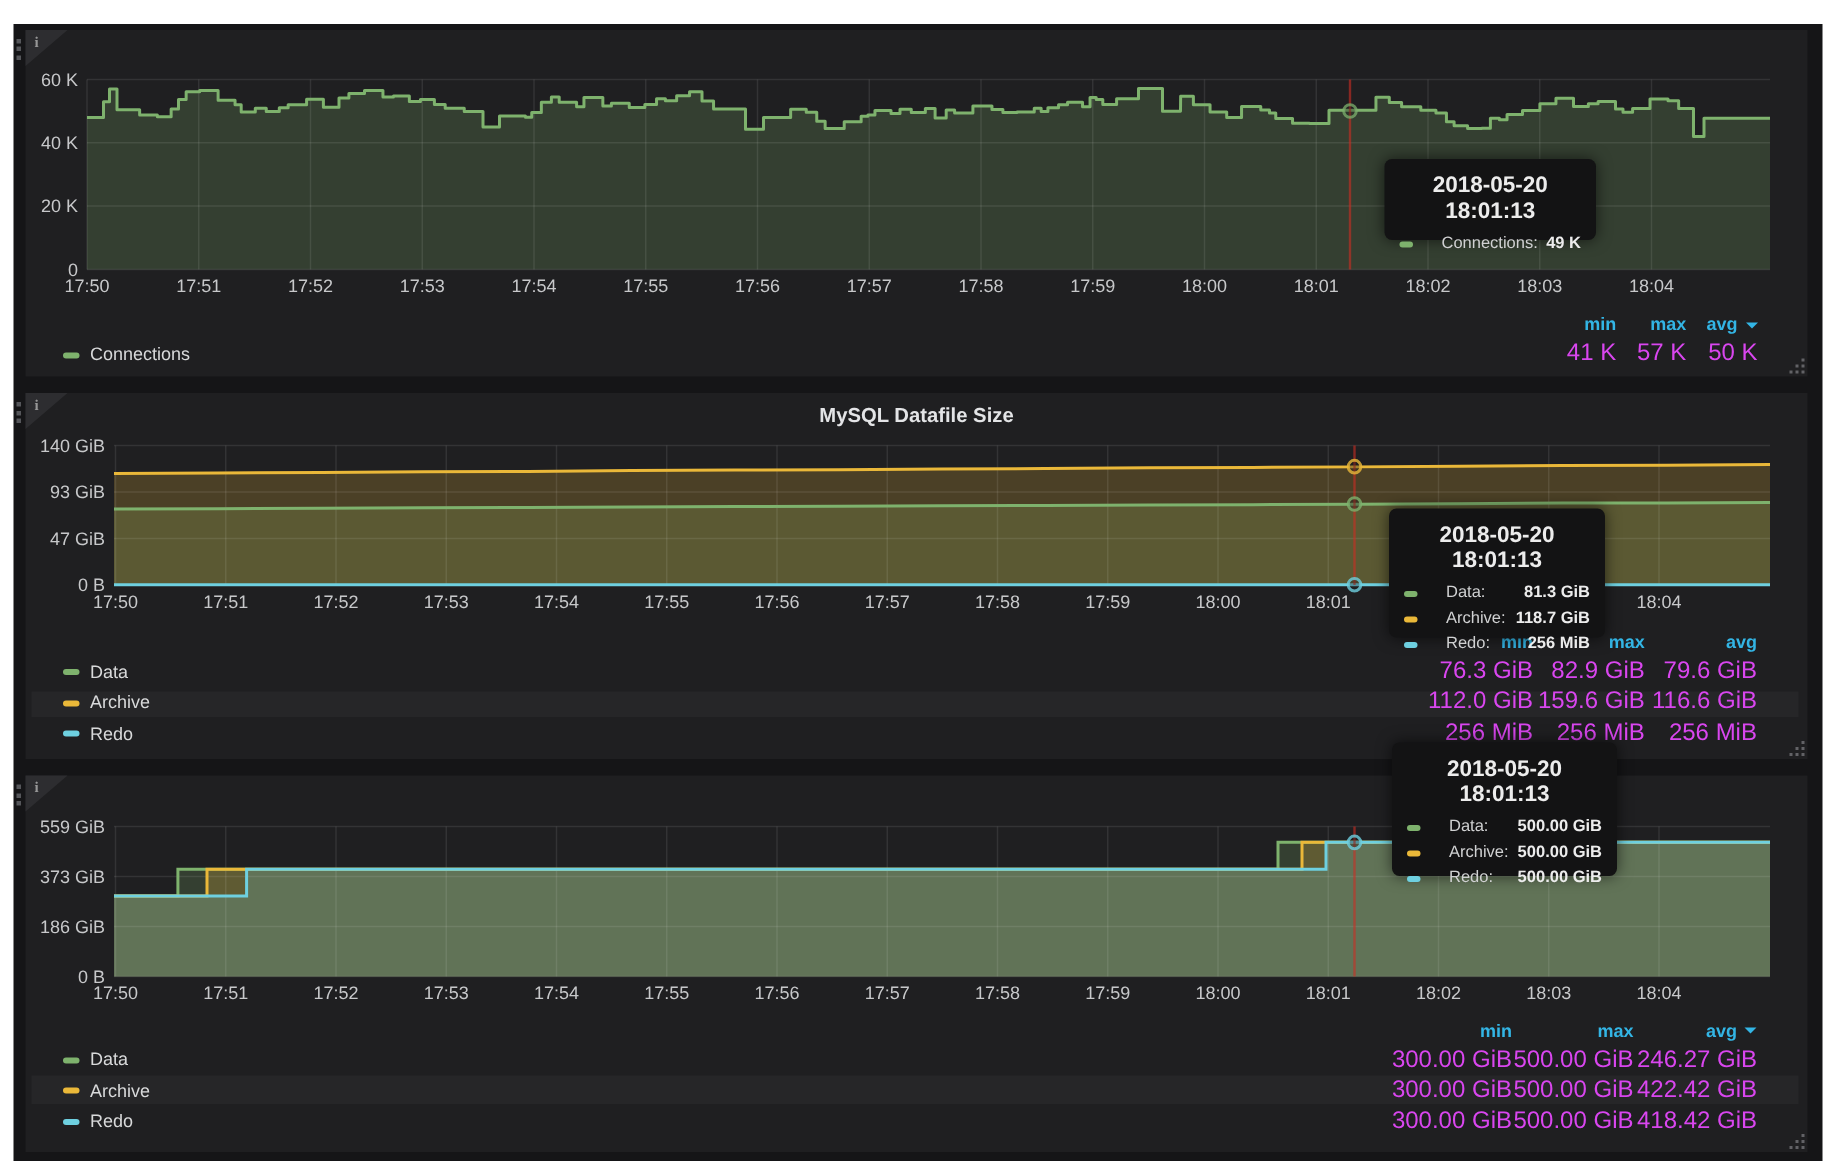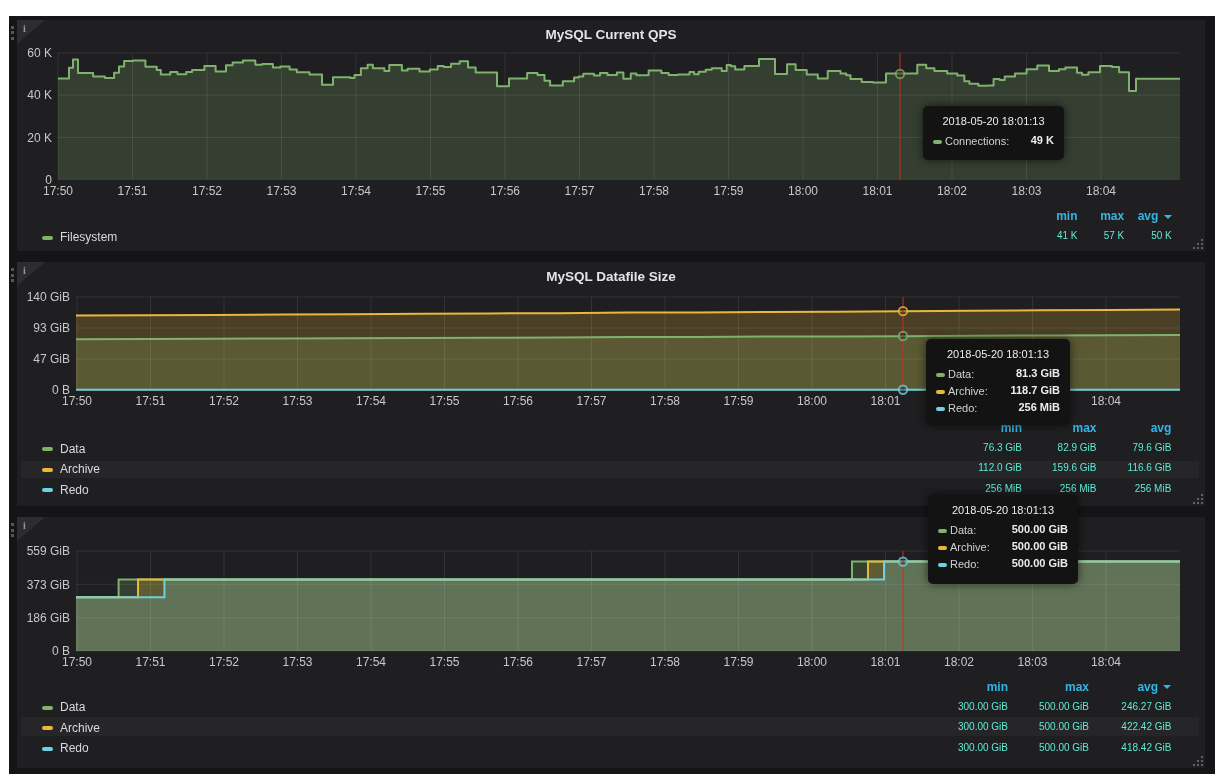--- a/index.html
+++ b/index.html
@@ -13,53 +13,52 @@
   border-top:24px solid #2d2d30; border-right:28px solid transparent; }
 .ci { position:absolute; left:6px; top:3px; font-family:"Liberation Serif",serif;
   font-weight:bold; font-size:10px; color:#979797; }
 .sw { display:inline-block; width:11px; height:4px; border-radius:2px;
   vertical-align:middle; }
 .lrow { position:absolute; left:25px; height:16px; line-height:15px;
   white-space:nowrap; }
 .lname { color:#d8d9da; font-size:12px; margin-left:7px; vertical-align:middle; }
 .lhead { position:absolute; font-size:12px; font-weight:bold; color:#33b5e5;
   height:16px; line-height:16px; white-space:nowrap; }
-.lval { position:absolute; font-size:10px; color:#5eead4; height:16px;
+.lval { position:absolute; font-size:16px; color:#d946ef; height:16px;
   line-height:16px; white-space:nowrap; }
 .caret { display:inline-block; width:0; height:0; border-left:4px solid transparent;
   border-right:4px solid transparent; border-top:4px solid #33b5e5;
   vertical-align:middle; margin-left:2px; }
 .stripe { position:absolute; left:4px; right:6px; background:rgba(255,255,255,0.035); }
 .tt { position:absolute; background:#131314; border-radius:5px; z-index:50;
   box-shadow:0 0 10px rgba(0,0,0,0.6); padding:6px 10px; }
-.ttdate { text-align:center; font-weight:normal; color:#ececec; font-size:11px;
+.ttdate { text-align:center; font-weight:bold; color:#ececec; font-size:15px;
   padding:3px 0 5px 0; }
 .ttrow { position:relative; height:17px; line-height:17px; white-space:nowrap; }
 .ttrow .sw { width:9px; height:4px; }
-.ttname { color:#d0d1d2; font-size:11px; margin-left:3px; vertical-align:middle; }
+.ttname { color:#d0d1d2; font-size:11px; margin-left:19px; vertical-align:middle; }
 .ttval { position:absolute; right:0; font-weight:bold; color:#ececec;
   font-size:11px; }
 .drag { position:absolute; left:11px; width:3px; z-index:5; }
 .drag i { display:block; width:3px; height:3px; background:#55565a;
   margin-bottom:2.5px; }
 .resize { position:absolute; right:2px; bottom:2px; width:10px; height:10px; }
 .resize i { position:absolute; width:2px; height:2px; background:#626266; }
 .resize i:nth-child(1) { right:0; bottom:8px; }
 .resize i:nth-child(2) { right:4px; bottom:4px; }
 .resize i:nth-child(3) { right:0; bottom:4px; }
 .resize i:nth-child(4) { right:8px; bottom:0; }
 .resize i:nth-child(5) { right:4px; bottom:0; }
 .resize i:nth-child(6) { right:0; bottom:0; }
 </style></head>
 <body>
 <div class="pagebg"></div>
 <div class="panel" style="left:17px;top:20px;width:1188px;height:231px">
     <div class="corner"></div>
     <div class="ci">i</div>
-    <div class="ptitle">MySQL Current QPS</div>
     <svg width="1188" height="231" viewBox="0 0 1188 231" style="position:absolute;left:0;top:0" font-family="'Liberation Sans',sans-serif">
       <path d="M41.0,58.4L41.0,58.4L52.0,58.4L52.0,47.8L56.0,47.8L56.0,39.4L61.0,39.4L61.0,53.1L72.0,53.1L72.0,53.1L76.1,53.1L76.1,56.6L87.9,56.6L87.9,57.9L97.1,57.9L97.1,52.7L102.0,52.7L102.0,46.4L107.1,46.4L107.1,41.1L116.1,41.1L116.1,40.4L128.4,40.4L128.4,46.8L139.7,46.8L139.7,49.9L143.8,49.9L143.8,54.6L153.2,54.6L153.2,52.1L160.5,52.1L160.5,54.3L169.2,54.3L169.2,51.9L175.1,51.9L175.1,49.9L187.4,49.9L187.4,46.1L198.6,46.1L198.6,51.5L209.0,51.5L209.0,45.3L215.6,45.3L215.6,42.4L226.0,42.4L226.0,40.4L238.3,40.4L238.3,44.7L245.3,44.7L245.3,44.0L255.9,44.0L255.9,47.6L263.3,47.6L263.3,46.4L272.6,46.4L272.6,49.6L279.8,49.6L279.8,52.2L292.5,52.2L292.5,54.4L300.7,54.4L300.7,54.4L305.0,54.4L305.0,64.7L316.0,64.7L316.0,57.3L326.0,57.3L326.0,57.3L333.3,57.3L333.3,58.1L337.5,58.1L337.5,55.0L343.9,55.0L343.9,48.2L350.6,48.2L350.6,44.7L355.8,44.7L355.8,48.2L367.4,48.2L367.4,51.1L372.3,51.1L372.3,45.0L384.9,45.0L384.9,50.6L390.6,50.6L390.6,48.8L402.5,48.8L402.5,51.6L412.9,51.6L412.9,49.6L420.7,49.6L420.7,45.9L426.6,45.9L426.6,47.1L434.1,47.1L434.1,43.8L442.7,43.8L442.7,41.2L451.0,41.2L451.0,47.4L458.7,47.4L458.7,52.6L468.9,52.6L468.9,52.6L480.0,52.6L480.0,66.2L492.0,66.2L492.0,58.4L504.0,58.4L504.0,58.4L510.1,58.4L510.1,52.9L520.5,52.9L520.5,54.9L527.5,54.9L527.5,60.8L533.1,60.8L533.1,65.6L545.8,65.6L545.8,61.2L557.1,61.2L557.1,57.5L561.6,57.5L561.6,56.6L566.3,56.6L566.3,53.7L577.0,53.7L577.0,55.6L583.0,55.6L583.0,52.9L590.5,52.9L590.5,55.0L599.9,55.0L599.9,52.4L606.4,52.4L606.4,58.7L613.8,58.7L613.8,53.4L619.4,53.4L619.4,55.3L631.6,55.3L631.6,50.6L644.3,50.6L644.3,53.0L651.6,53.0L651.6,55.0L661.0,55.0L661.0,54.6L672.5,54.6L672.5,52.1L677.1,52.1L677.1,54.3L681.6,54.3L681.6,51.8L688.7,51.8L688.7,49.8L694.7,49.8L694.7,48.2L704.7,48.2L704.7,51.1L709.7,51.1L709.7,45.0L713.8,45.0L713.8,46.3L718.2,46.3L718.2,49.6L727.4,49.6L727.4,45.9L736.0,45.9L736.0,45.9L742.0,45.9L742.0,39.0L758.0,39.0L758.0,54.1L770.0,54.1L770.1,44.2L778.6,44.2L778.6,49.9L789.7,49.9L789.7,54.6L800.8,54.6L800.8,58.4L810.7,58.4L810.7,51.0L823.5,51.0L823.5,53.4L829.3,53.4L829.3,55.3L833.5,55.3L833.5,59.0L844.7,59.0L844.7,62.1L856.0,62.1L856.0,62.4L862.4,62.4L862.4,62.4L869.0,62.4L869.0,53.5L899.0,53.5L899.0,53.5L900.3,53.5L900.3,44.8L909.2,44.8L909.2,48.3L917.4,48.3L917.4,51.1L930.2,51.1L930.2,53.5L940.3,53.5L940.3,55.4L947.3,55.4L947.3,61.2L952.4,61.2L952.4,63.8L961.4,63.8L961.4,65.7L970.8,65.7L970.8,65.5L976.6,65.5L976.6,58.9L982.6,58.9L982.6,59.9L987.7,59.9L987.7,56.4L998.0,56.4L998.0,53.6L1009.6,53.6L1009.6,49.2L1020.3,49.2L1020.3,45.5L1032.0,45.5L1032.0,51.0L1041.9,51.0L1041.9,49.2L1048.4,49.2L1048.4,47.6L1060.0,47.6L1060.0,52.7L1065.0,52.7L1065.0,54.8L1071.4,54.8L1071.4,52.3L1083.0,52.3L1083.0,46.0L1095.0,46.0L1095.0,47.1L1102.1,47.1L1102.1,52.3L1107.6,52.3L1107.6,52.3L1112.0,52.3L1112.0,71.0L1119.0,71.0L1119.0,58.8L1163.0,58.8L1163.0,159.6L41.0,159.6Z" fill="#7eb26d" fill-opacity="0.22" stroke="none"></path>
       <g stroke="rgba(255,255,255,0.09)" stroke-width="1">
         <line x1="41.0" y1="33.0" x2="1163.0" y2="33.0"></line>
         <line x1="41.0" y1="75.2" x2="1163.0" y2="75.2"></line>
         <line x1="41.0" y1="117.4" x2="1163.0" y2="117.4"></line>
         <line x1="41.0" y1="159.6" x2="1163.0" y2="159.6"></line>
         <line x1="41.0" y1="33.0" x2="41.0" y2="159.6"></line>
         <line x1="115.5" y1="33.0" x2="115.5" y2="159.6"></line>
         <line x1="190.0" y1="33.0" x2="190.0" y2="159.6"></line>
@@ -92,21 +91,21 @@
       <text x="711.5" y="174.5" text-anchor="middle" font-size="12" fill="#c7c8ca" font-weight="normal">17:59</text>
       <text x="786.0" y="174.5" text-anchor="middle" font-size="12" fill="#c7c8ca" font-weight="normal">18:00</text>
       <text x="860.5" y="174.5" text-anchor="middle" font-size="12" fill="#c7c8ca" font-weight="normal">18:01</text>
       <text x="935.0" y="174.5" text-anchor="middle" font-size="12" fill="#c7c8ca" font-weight="normal">18:02</text>
       <text x="1009.5" y="174.5" text-anchor="middle" font-size="12" fill="#c7c8ca" font-weight="normal">18:03</text>
       <text x="1084.0" y="174.5" text-anchor="middle" font-size="12" fill="#c7c8ca" font-weight="normal">18:04</text>
       <path d="M41.0,58.4L41.0,58.4L52.0,58.4L52.0,47.8L56.0,47.8L56.0,39.4L61.0,39.4L61.0,53.1L72.0,53.1L72.0,53.1L76.1,53.1L76.1,56.6L87.9,56.6L87.9,57.9L97.1,57.9L97.1,52.7L102.0,52.7L102.0,46.4L107.1,46.4L107.1,41.1L116.1,41.1L116.1,40.4L128.4,40.4L128.4,46.8L139.7,46.8L139.7,49.9L143.8,49.9L143.8,54.6L153.2,54.6L153.2,52.1L160.5,52.1L160.5,54.3L169.2,54.3L169.2,51.9L175.1,51.9L175.1,49.9L187.4,49.9L187.4,46.1L198.6,46.1L198.6,51.5L209.0,51.5L209.0,45.3L215.6,45.3L215.6,42.4L226.0,42.4L226.0,40.4L238.3,40.4L238.3,44.7L245.3,44.7L245.3,44.0L255.9,44.0L255.9,47.6L263.3,47.6L263.3,46.4L272.6,46.4L272.6,49.6L279.8,49.6L279.8,52.2L292.5,52.2L292.5,54.4L300.7,54.4L300.7,54.4L305.0,54.4L305.0,64.7L316.0,64.7L316.0,57.3L326.0,57.3L326.0,57.3L333.3,57.3L333.3,58.1L337.5,58.1L337.5,55.0L343.9,55.0L343.9,48.2L350.6,48.2L350.6,44.7L355.8,44.7L355.8,48.2L367.4,48.2L367.4,51.1L372.3,51.1L372.3,45.0L384.9,45.0L384.9,50.6L390.6,50.6L390.6,48.8L402.5,48.8L402.5,51.6L412.9,51.6L412.9,49.6L420.7,49.6L420.7,45.9L426.6,45.9L426.6,47.1L434.1,47.1L434.1,43.8L442.7,43.8L442.7,41.2L451.0,41.2L451.0,47.4L458.7,47.4L458.7,52.6L468.9,52.6L468.9,52.6L480.0,52.6L480.0,66.2L492.0,66.2L492.0,58.4L504.0,58.4L504.0,58.4L510.1,58.4L510.1,52.9L520.5,52.9L520.5,54.9L527.5,54.9L527.5,60.8L533.1,60.8L533.1,65.6L545.8,65.6L545.8,61.2L557.1,61.2L557.1,57.5L561.6,57.5L561.6,56.6L566.3,56.6L566.3,53.7L577.0,53.7L577.0,55.6L583.0,55.6L583.0,52.9L590.5,52.9L590.5,55.0L599.9,55.0L599.9,52.4L606.4,52.4L606.4,58.7L613.8,58.7L613.8,53.4L619.4,53.4L619.4,55.3L631.6,55.3L631.6,50.6L644.3,50.6L644.3,53.0L651.6,53.0L651.6,55.0L661.0,55.0L661.0,54.6L672.5,54.6L672.5,52.1L677.1,52.1L677.1,54.3L681.6,54.3L681.6,51.8L688.7,51.8L688.7,49.8L694.7,49.8L694.7,48.2L704.7,48.2L704.7,51.1L709.7,51.1L709.7,45.0L713.8,45.0L713.8,46.3L718.2,46.3L718.2,49.6L727.4,49.6L727.4,45.9L736.0,45.9L736.0,45.9L742.0,45.9L742.0,39.0L758.0,39.0L758.0,54.1L770.0,54.1L770.1,44.2L778.6,44.2L778.6,49.9L789.7,49.9L789.7,54.6L800.8,54.6L800.8,58.4L810.7,58.4L810.7,51.0L823.5,51.0L823.5,53.4L829.3,53.4L829.3,55.3L833.5,55.3L833.5,59.0L844.7,59.0L844.7,62.1L856.0,62.1L856.0,62.4L862.4,62.4L862.4,62.4L869.0,62.4L869.0,53.5L899.0,53.5L899.0,53.5L900.3,53.5L900.3,44.8L909.2,44.8L909.2,48.3L917.4,48.3L917.4,51.1L930.2,51.1L930.2,53.5L940.3,53.5L940.3,55.4L947.3,55.4L947.3,61.2L952.4,61.2L952.4,63.8L961.4,63.8L961.4,65.7L970.8,65.7L970.8,65.5L976.6,65.5L976.6,58.9L982.6,58.9L982.6,59.9L987.7,59.9L987.7,56.4L998.0,56.4L998.0,53.6L1009.6,53.6L1009.6,49.2L1020.3,49.2L1020.3,45.5L1032.0,45.5L1032.0,51.0L1041.9,51.0L1041.9,49.2L1048.4,49.2L1048.4,47.6L1060.0,47.6L1060.0,52.7L1065.0,52.7L1065.0,54.8L1071.4,54.8L1071.4,52.3L1083.0,52.3L1083.0,46.0L1095.0,46.0L1095.0,47.1L1102.1,47.1L1102.1,52.3L1107.6,52.3L1107.6,52.3L1112.0,52.3L1112.0,71.0L1119.0,71.0L1119.0,58.8L1163.0,58.8" fill="none" stroke="#7eb26d" stroke-width="2" stroke-linejoin="round"></path>
       <line x1="883" y1="33.0" x2="883" y2="159.6" stroke="rgba(205,45,35,0.6)" stroke-width="1.6"></line>
       <circle cx="883" cy="54" r="4.2" fill="rgba(30,30,30,0.35)" stroke="#7eb26d" stroke-width="2" stroke-opacity="0.75"></circle>
     </svg>
-    <div class="lrow" style="top:209px"><span class="sw" style="background:#7eb26d"></span><span class="lname">Filesystem</span></div>
+    <div class="lrow" style="top:209px"><span class="sw" style="background:#7eb26d"></span><span class="lname">Connections</span></div>
     <div class="lhead" style="right:127.5px;top:188px">min</div>
     <div class="lhead" style="right:80.8px;top:188px">max</div>
     <div class="lhead" style="right:33.3px;top:188px">avg <span class="caret"></span></div>
     <div class="lval" style="right:127.5px;top:207.5px">41 K</div>
     <div class="lval" style="right:80.8px;top:207.5px">57 K</div>
     <div class="lval" style="right:33.3px;top:207.5px">50 K</div>
     <div class="resize">
       <i></i>
       <i></i>
       <i></i>

